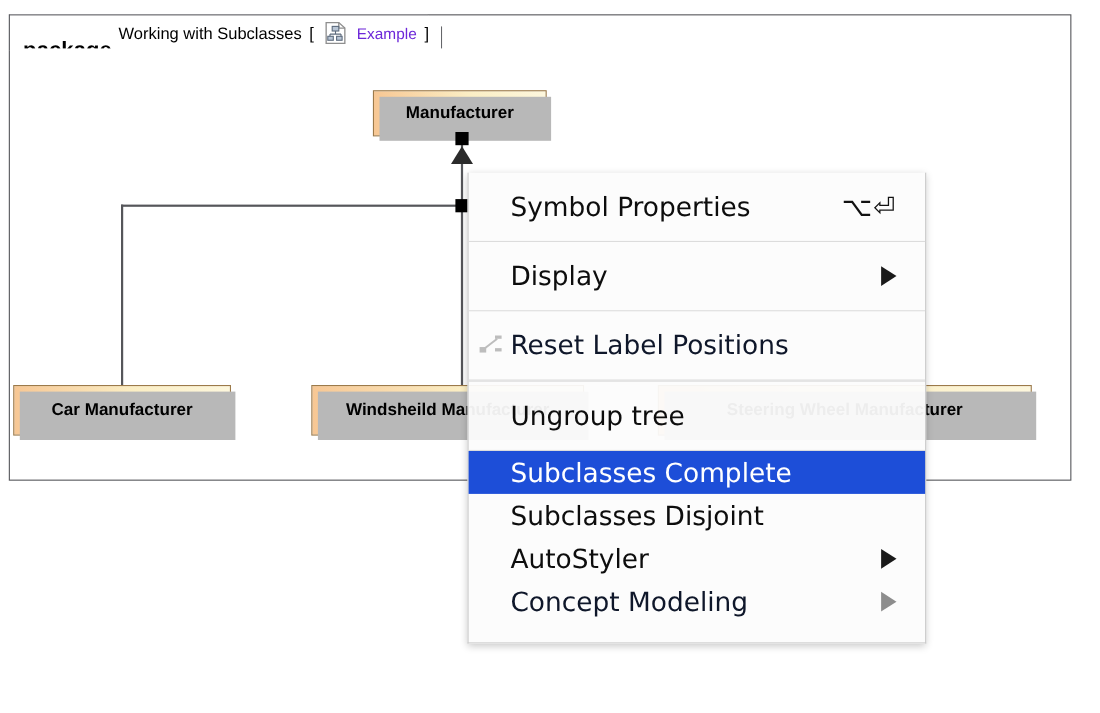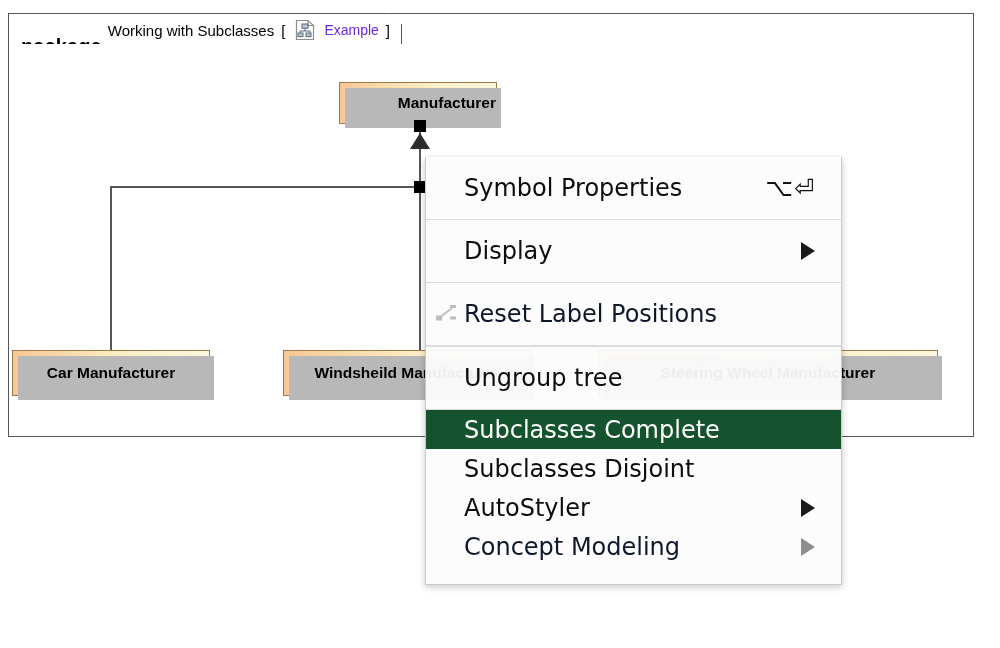--- a/index.html
+++ b/index.html
@@ -102,21 +102,21 @@
   .uml-class::after {
     content: "";
     position: absolute;
     left: 5px;
     top: 5px;
     right: -5px;
     bottom: -5px;
     background: #b8b8b8;
     z-index: -1;
   }
-  #class-manufacturer { left: 339px; top: 82px;  width: 158px; height: 42px; justify-content: flex-end; }
+  #class-manufacturer { left: 339px; top: 82px;  width: 158px; height: 42px; }
   #class-car          { left: 12px;  top: 350px; width: 198px; height: 46px; text-align: center; }
   #class-windsheild   { left: 283px; top: 350px; width: 248px; height: 46px; }
   #class-steering     { left: 598px; top: 350px; width: 340px; height: 46px; }
 
   
   .edge { position: absolute; background: #55565a; z-index: 1; }
   #edge-stem      { left: 419px; top: 131px; width: 1.6px; height: 56px; }
   #edge-bus       { left: 110px; top: 186px; width: 311px; height: 1.6px; }
   #edge-drop-car  { left: 110px; top: 186px; width: 1.6px; height: 165px; }
   #edge-drop-wind { left: 419px; top: 186px; width: 1.6px; height: 165px; }
@@ -174,21 +174,21 @@
     height: 62px;
     padding: 0 22px 0 38px;
     font-size: 24px;
     color: #0d0d0d;
     box-sizing: border-box;
     white-space: nowrap;
   }
   .menu-item.compact { height: 39px; padding-left: 38px; }
   .menu-item.disabled { color: #0f172a; }
   .menu-item.selected {
-    background: #14532d;
+    background: #1d4ed8;
     color: #ffffff;
   }
   .menu-item .mi-label { flex: 0 0 auto; }
   .menu-item .mi-spacer { flex: 1 1 auto; }
   .menu-sep {
     height: 1px;
     background: #dcdcdc;
     margin: 0;
   }
   .mi-shortcut {

